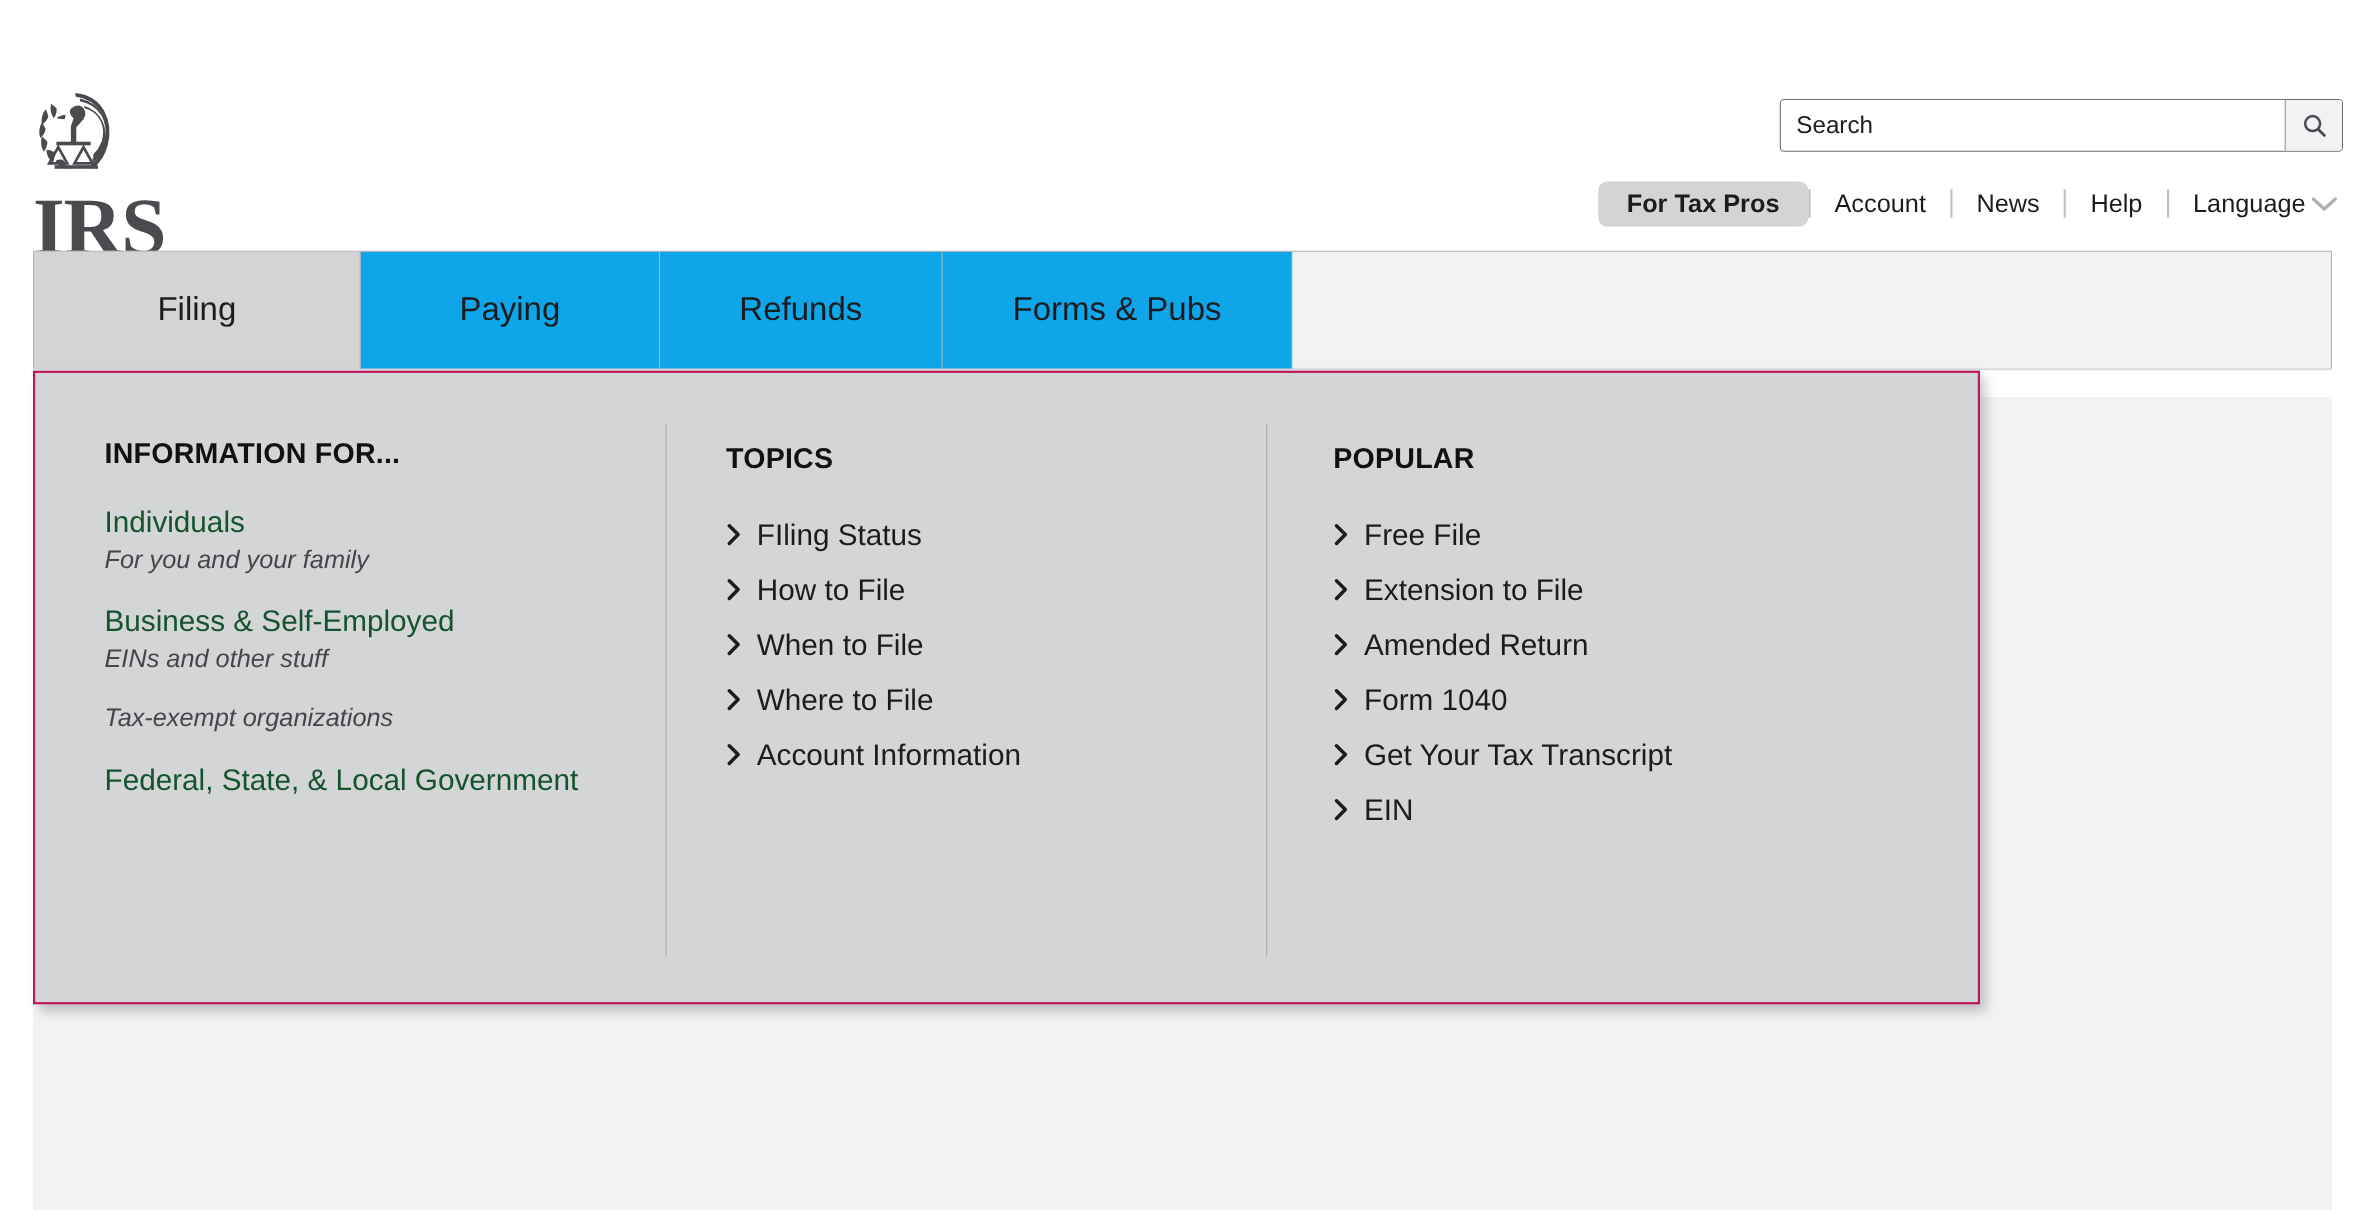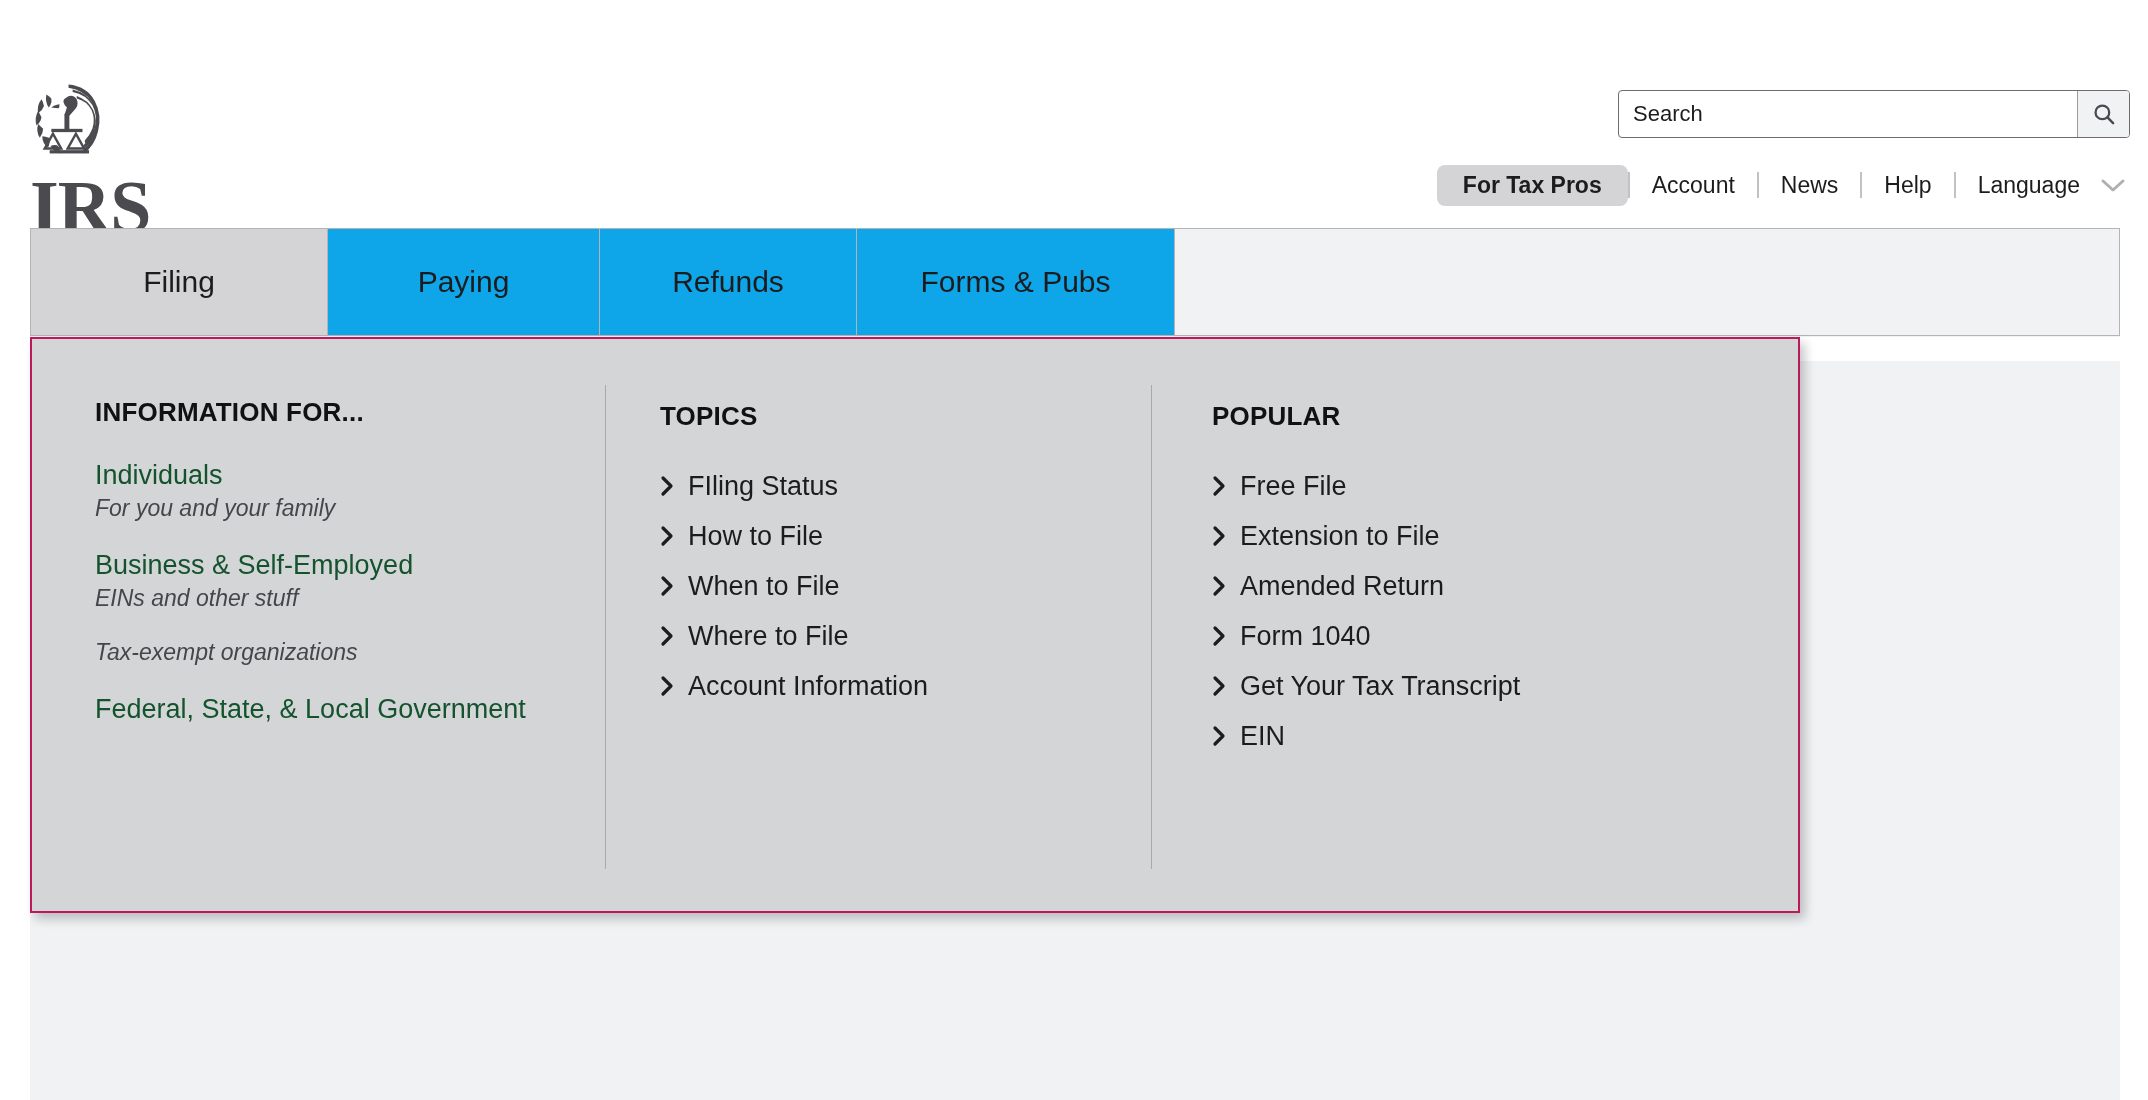--- a/index.html
+++ b/index.html
@@ -111,21 +111,21 @@
   }
   .util-sep {
     width: 2px;
     height: 26px;
     background: #c2c2c4;
     flex: 0 0 auto;
   }
   .lang-wrap {
     display: flex;
     align-items: center;
-    gap: 20px;
+    gap: 4px;
     padding: 0 4px 0 22px;
     cursor: pointer;
   }
   .chev-down { display: block; }
 
   
   .tabbar {
     position: absolute;
     left: 30px;
     top: 228px;

